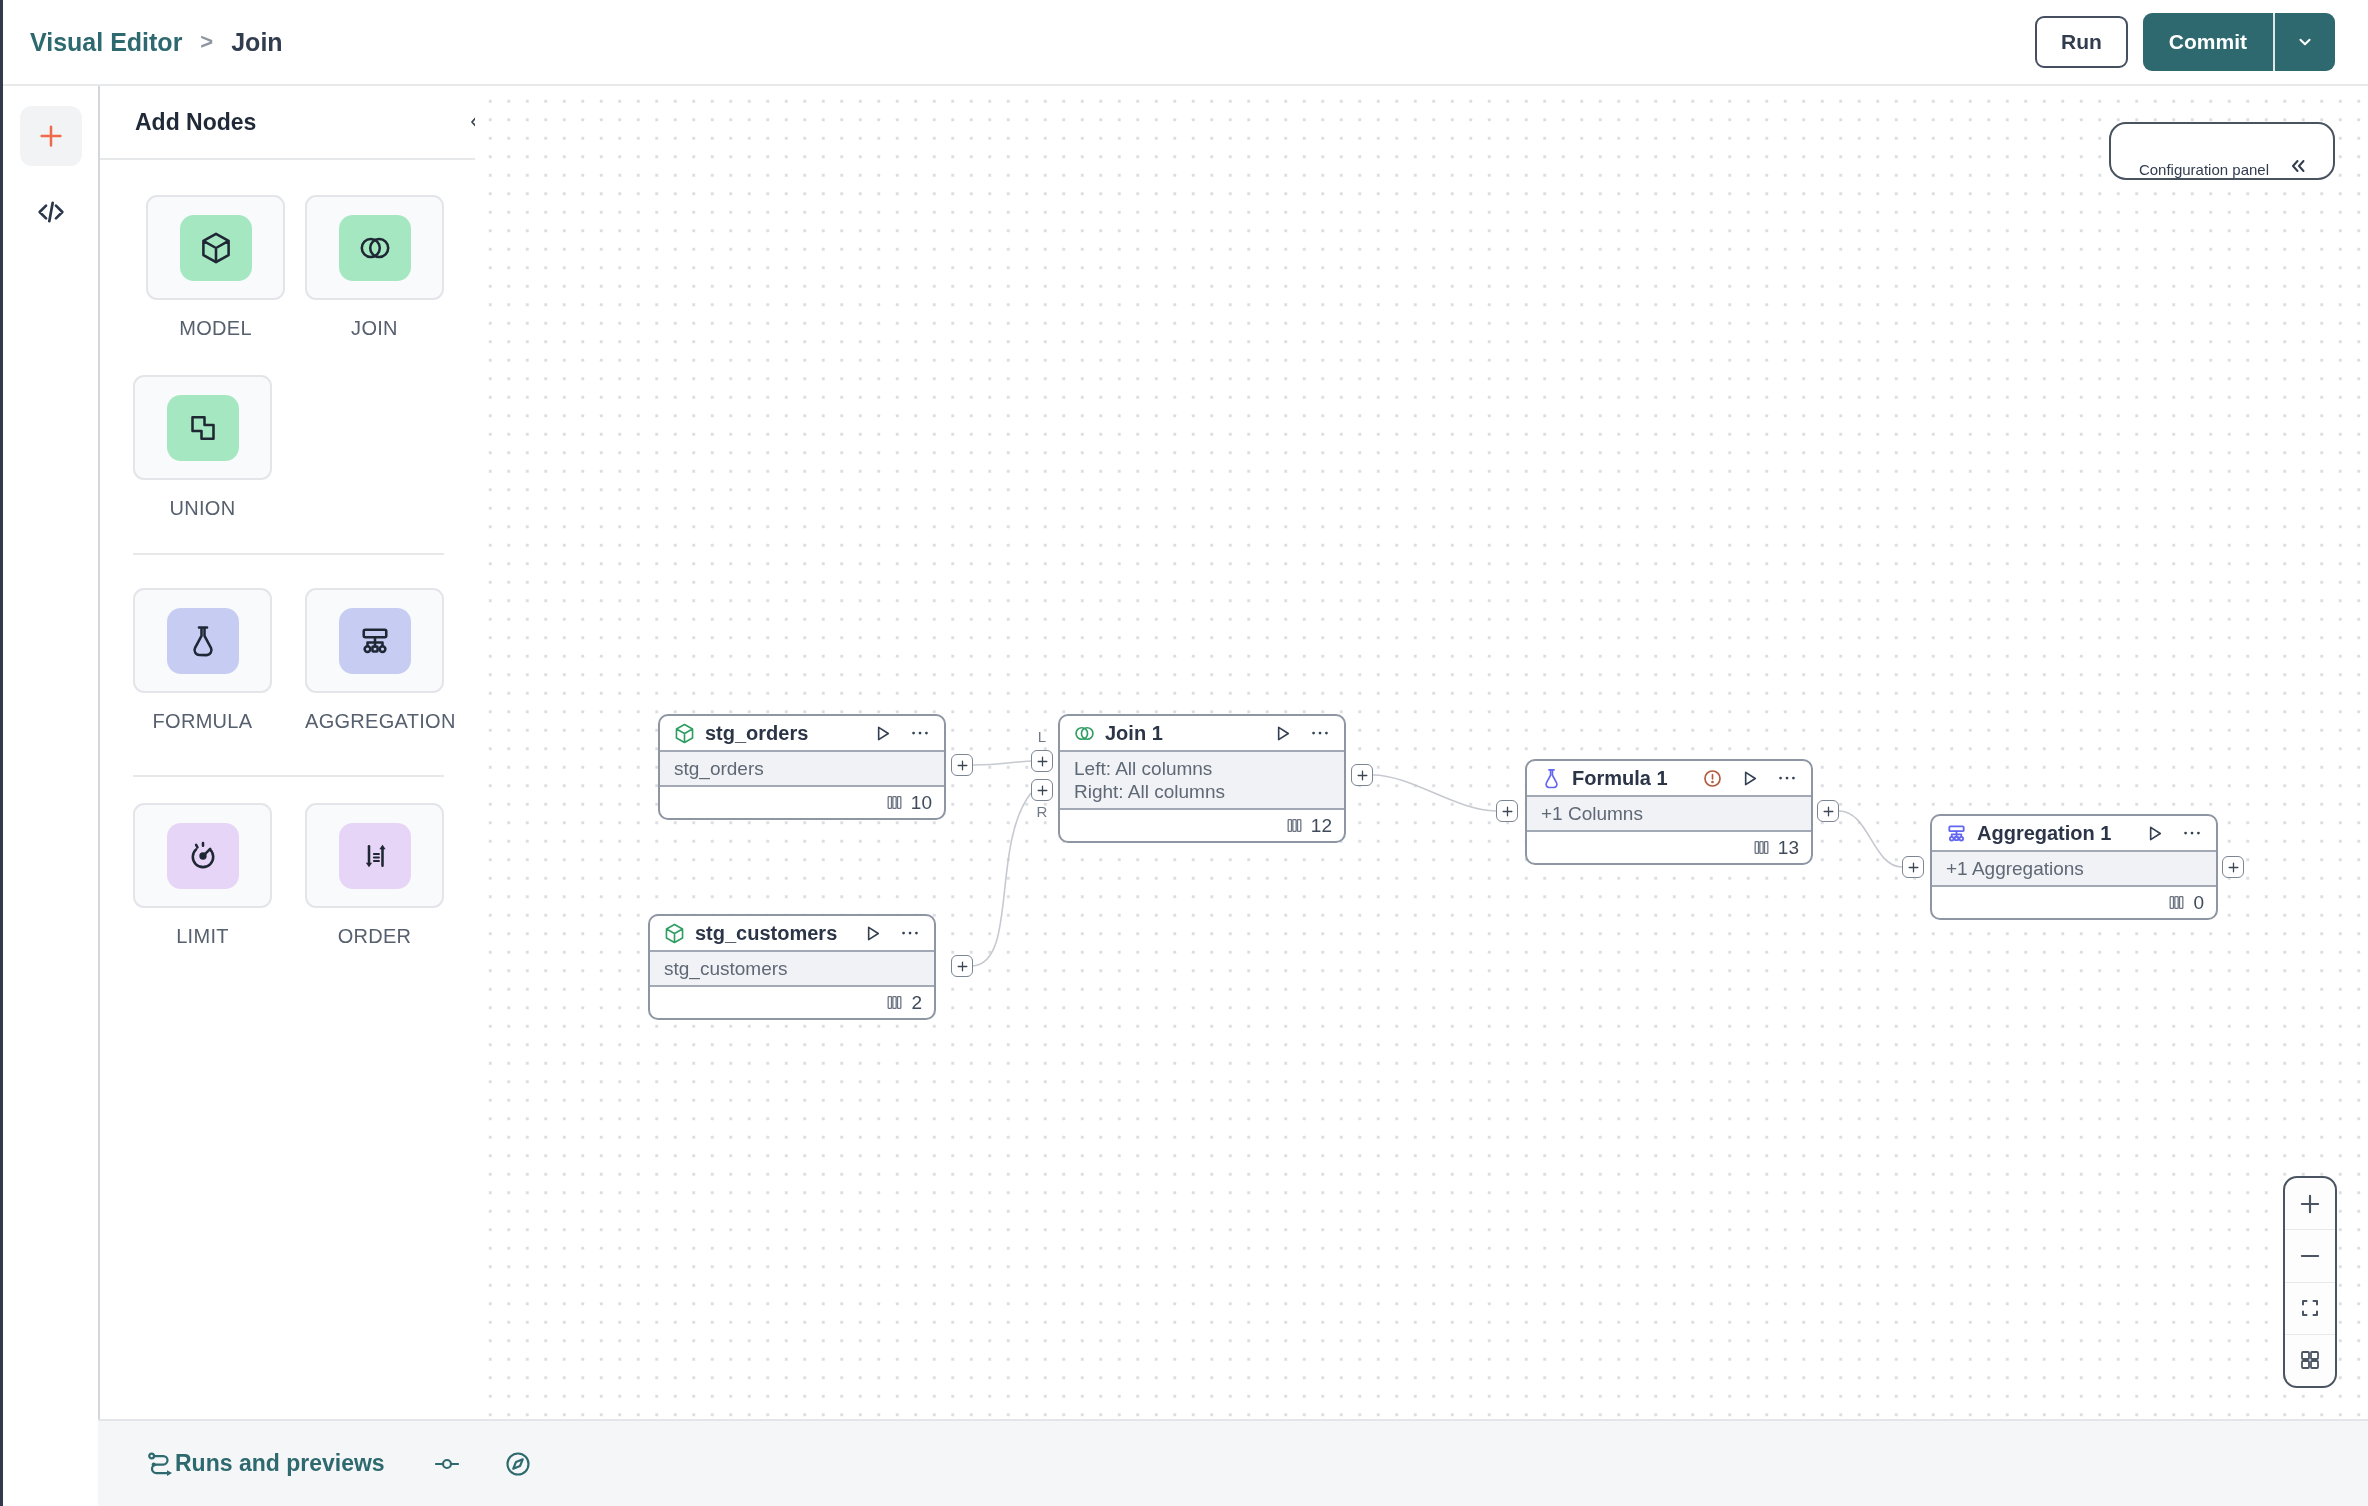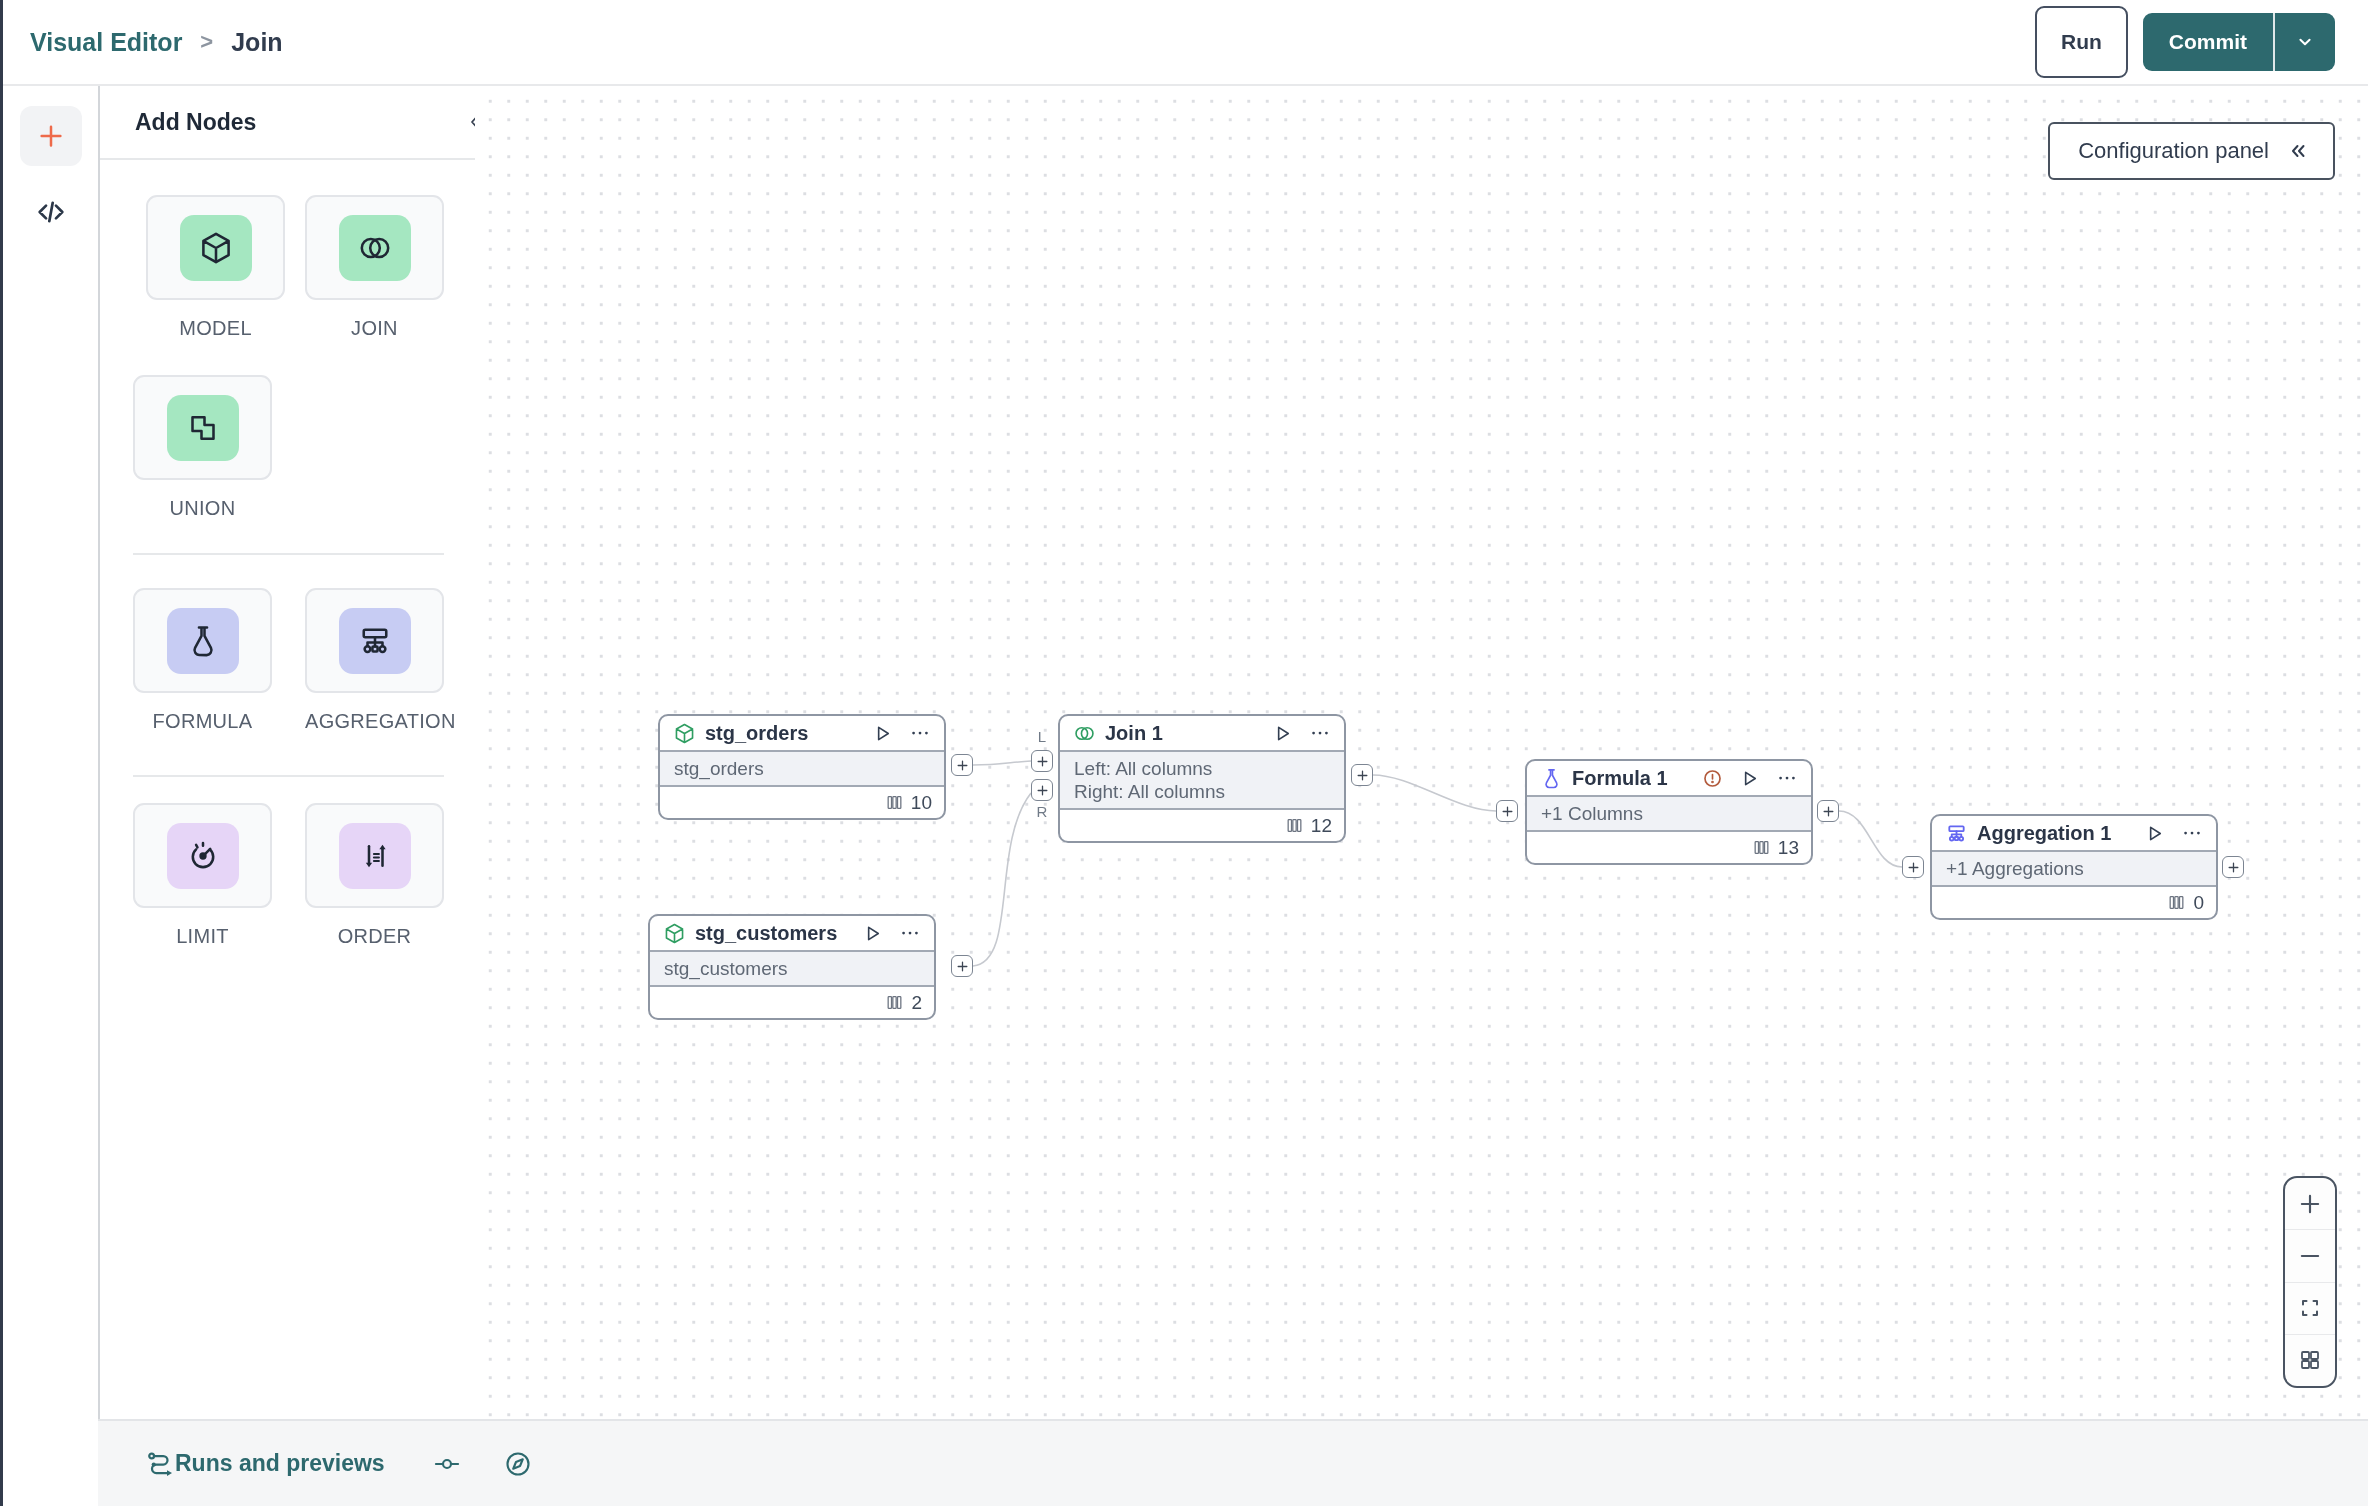--- a/index.html
+++ b/index.html
@@ -17,21 +17,21 @@
 
   
   #win-edge{left:0;top:0;width:3px;height:1506px;background:#323b4b;z-index:50}
 
   
   #topbar{left:0;top:0;width:2368px;height:86px;background:#fff;border-bottom:2px solid #e8e9eb;display:flex;align-items:center;padding:0 33px 0 30px}
   .crumb-root{color:var(--teal);font-size:25px;font-weight:700;cursor:pointer}
   .crumb-sep{color:#8d95a0;font-size:22px;font-weight:600;margin:0 18px}
   .crumb-cur{color:var(--dark);font-size:25px;font-weight:700}
   #topbar .spacer{flex:1}
-  .btn-run{height:72px;padding:0 24px;border:2px solid #454f60;border-radius:9px;background:#fff;font-size:21px;font-weight:600;color:var(--dark);display:flex;align-items:center;cursor:pointer}
+  .btn-run{height:52px;padding:0 24px;border:2px solid #454f60;border-radius:9px;background:#fff;font-size:21px;font-weight:600;color:var(--dark);display:flex;align-items:center;cursor:pointer}
   .btn-commit{height:58px;margin-left:15px;border-radius:9px;background:var(--teal);color:#fff;display:flex;align-items:stretch;overflow:hidden;cursor:pointer}
   .btn-commit .main{padding:0 26px;display:flex;align-items:center;font-size:21px;font-weight:600}
   .btn-commit .chev{width:62px;display:flex;align-items:center;justify-content:center;border-left:2px solid rgba(255,255,255,.85)}
 
   
   #rail{left:3px;top:86px;width:95px;height:1420px;background:#fff}
   .rail-add{left:17px;top:20px;width:62px;height:60px;background:#f2f3f5;border-radius:12px;display:flex;align-items:center;justify-content:center;color:var(--orange);cursor:pointer}
   .rail-code{left:17px;top:104px;width:62px;height:44px;display:flex;align-items:center;justify-content:center;color:#2b3748;cursor:pointer}
 
   
@@ -47,21 +47,21 @@
   .tile-icon.purple{background:var(--purple_bg)}
   .tile-label{margin-top:17px;font-size:20px;color:#57606e;letter-spacing:.3px;white-space:nowrap}
   .panel-div{height:2px;background:#e6e8ea;width:311px;left:33px}
 
   
   #canvas{left:475px;top:86px;width:1893px;height:1333px;background:#fff;
     background-image:radial-gradient(circle,#dcdee2 1.4px,transparent 1.5px);background-size:18.5px 18.5px;background-position:6px 6px}
   #edges{left:0;top:0;width:1893px;height:1333px;pointer-events:none}
   #edges path{fill:none;stroke:var(--edge);stroke-width:1.6px}
 
-  .cfg-btn{right:33px;top:36px;height:58px;padding:0 24px 0 28px;background:#fff;border:2px solid #49525f;border-radius:6px;display:flex;align-items:center;gap:16px;font-size:22px;color:var(--dark);cursor:pointer}
+  .cfg-btn{right:33px;top:36px;height:58px;padding:0 24px 0 28px;background:#fff;border:2px solid #49525f;border-radius:17px;display:flex;align-items:flex-end;gap:16px;font-size:15px;color:var(--dark);cursor:pointer}
 
   .node{width:288px;background:#fff;border:2px solid var(--nodeborder);border-radius:10px;font-size:19px;cursor:pointer}
   .node-header{height:34px;display:flex;align-items:center;gap:9px;padding:0 13px}
   .nh-title{flex:1;font-size:20px;font-weight:600;color:#2b3547;white-space:nowrap;overflow:hidden}
   .nh-actions{display:flex;align-items:center;gap:15px}
   .nh-actions .act{display:flex;color:#333f52;cursor:pointer}
   .nh-icon{display:flex}
   .nh-icon.green{color:var(--green_icon)}
   .nh-icon.indigo{color:var(--indigo_icon)}
   .warn{color:var(--warning);display:flex}

